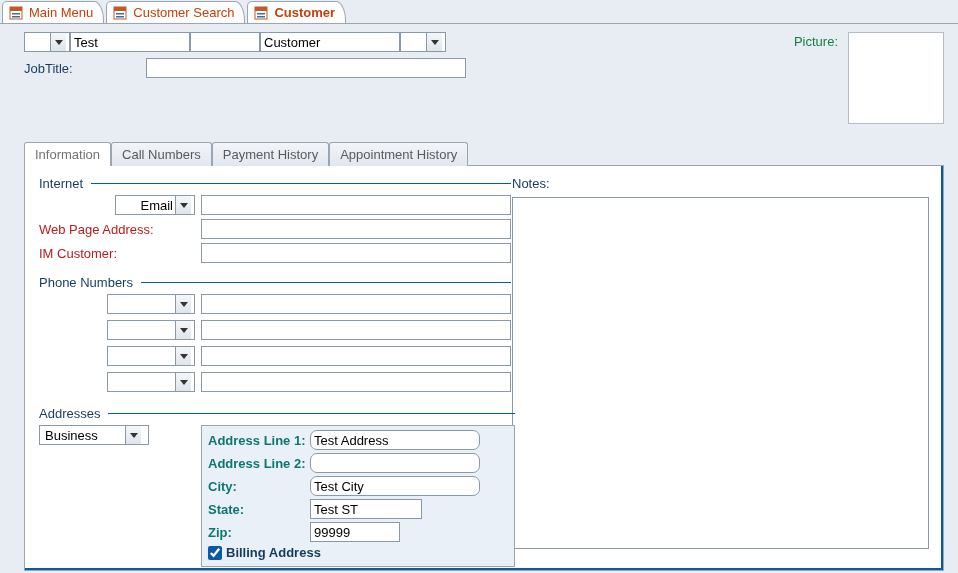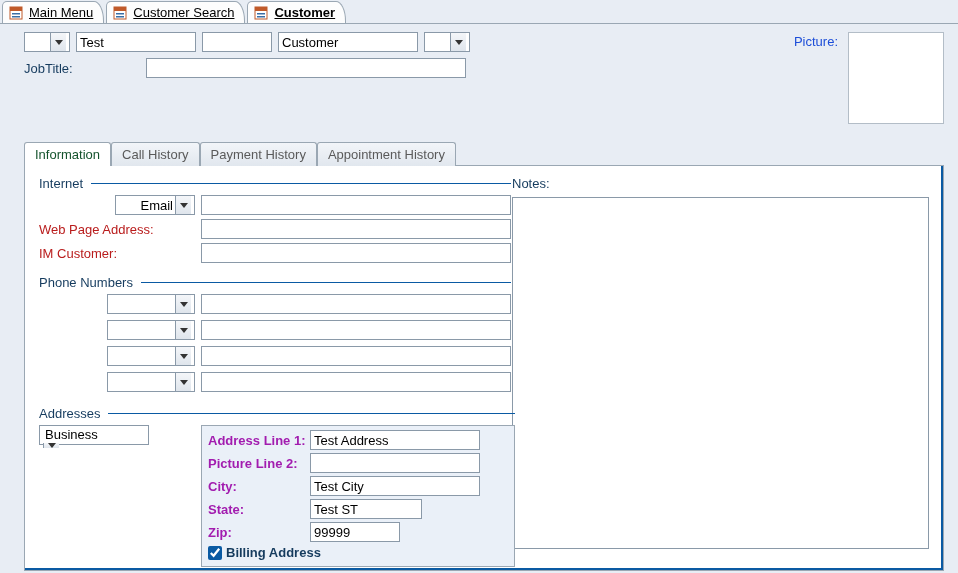--- a/index.html
+++ b/index.html
@@ -33,37 +33,36 @@
     border: 1px solid #9aa7b3;
     border-bottom: none;
     border-top-left-radius: 5px;
     border-top-right-radius: 10px 20px;
     background: #fdfdfd;
     color: #8b2a2a;
     position: relative;
     cursor: default;
     user-select: none;
   }
-  .doc-tab .tab-label { color: #000000; text-decoration: underline; }
+  .doc-tab .tab-label { color: #c2410c; }
   .doc-tab svg { display: block; }
 
   
   .form-body {
     padding: 8px 14px 6px 24px;
   }
   .top-row {
     display: flex;
     align-items: flex-start;
     gap: 6px;
   }
   .name-block { flex: 1; }
   .name-line {
     display: flex;
     align-items: flex-start;
-    gap: 6px;
   }
   .combo, .txt {
     border: 1px solid #8a99a8;
     background: #fff;
     height: 20px;
     font-family: inherit;
     font-size: 13px;
     padding: 0 3px;
   }
   .combo {
@@ -107,21 +106,21 @@
     color: #153b5e;
   }
   .jt-label { width: 122px; }
 
   .picture-wrap {
     display: flex;
     align-items: flex-start;
     gap: 10px;
     margin-left: auto;
   }
-  .picture-label { color: #1d4ed8; padding-top: 2px; text-align: center; }
+  .picture-label { color: #15803d; padding-top: 2px; text-align: center; }
   .picture-box {
     width: 96px; height: 92px;
     background: #fff;
     border: 1px solid #b3bdc7;
   }
 
   
   .tabctl {
     margin-top: 18px;
     position: relative;
@@ -139,21 +138,21 @@
     border-top-right-radius: 3px;
     background: linear-gradient(#f2f5f9,#e1e7ee);
     color: #5a5a5a;
     cursor: default;
     user-select: none;
     margin-right: 0;
     position: relative;
   }
   .tabctl-tab.active {
     background: #fff;
-    color: #14532d;
+    color: #737373;
     z-index: 3;
   }
   .tabctl-page {
     border: 1px solid #9aa7b3;
     background: #fff;
     height: 406px;
     position: relative;
     top: -1px;
     z-index: 1;
     padding: 10px 14px 8px 14px;
@@ -208,23 +207,23 @@
   
   .addr-wrap { display:flex; gap:6px; align-items:flex-start;}
   .addr-left { width: 156px; }
   .addr-panel {
     background: #eaf0f8;
     border: 1px solid #9aa7b3;
     padding: 4px 6px 6px 6px;
     width: 314px;
   }
   .addr-row { display:flex; align-items:center; gap:4px; margin-bottom:3px;}
-  .addr-label { width: 98px; color:#a21caf; font-weight:600; }
+  .addr-label { width: 98px; color:#0f766e; font-weight:600; }
   .addr-input { height:20px; border:1px solid #8a99a8; background:#fff; padding:0 3px; font-family:inherit; font-size:13px; outline:none;}
-  .addr-input.w188{ width:170px;}
+  .addr-input.w188{ width:170px;border-radius:7px;}
   .addr-input.w130{ width:112px;}
   .addr-input.w90 { width: 90px;}
   .addr-chk { display:flex; align-items:flex-end; gap:4px; color:#153b5e; font-weight:600;}
   .addr-chk input{ accent-color:#0a5aa3; width:14px;height:14px; margin:0;}
 
   .notes-label { color:#153b5e; }
   .notes-box {
     margin-top: 6px;
     width: 100%;
     height: 352px;
@@ -294,21 +293,21 @@
     </div>
     <div class="picture-wrap">
       <span class="picture-label">Picture:</span>
       <div class="picture-box"></div>
     </div>
   </div>
 
   <div class="tabctl">
     <div class="tabctl-tabs">
       <div class="tabctl-tab active">Information</div>
-      <div class="tabctl-tab">Call History</div>
+      <div class="tabctl-tab">Call Numbers</div>
       <div class="tabctl-tab">Payment History</div>
       <div class="tabctl-tab">Appointment History</div>
     </div>
 
     <div class="tabctl-page">
 
       <div class="left-col">
 
         <fieldset class="grp">
           <div class="grp-legend">
@@ -379,32 +378,32 @@
           </div>
         </fieldset>
 
         <fieldset class="grp">
           <div class="grp-legend">
             <span>Addresses</span>
             <span class="line"></span>
           </div>
           <div class="addr-wrap">
             <div class="addr-left">
-              <span class="combo mid" style="width:110px;flex-direction:column;">
+              <span class="combo mid" style="width:110px;">
                 <input class="combo-input" style="width: 82px;" value="Business">
                 <span class="combo-btn"></span>
               </span>
             </div>
             <div class="addr-panel">
               <div class="addr-row">
                 <span class="addr-label">Address Line 1:</span>
                 <input class="addr-input w188" value="Test Address" style="">
               </div>
               <div class="addr-row">
-                <span class="addr-label">Picture Line 2:</span>
+                <span class="addr-label">Address Line 2:</span>
                 <input class="addr-input w188" value="" style="">
               </div>
               <div class="addr-row">
                 <span class="addr-label">City:</span>
                 <input class="addr-input w188" value="Test City" style="">
               </div>
               <div class="addr-row">
                 <span class="addr-label">State:</span>
                 <input class="addr-input w130" value="Test ST" style="">
               </div>

